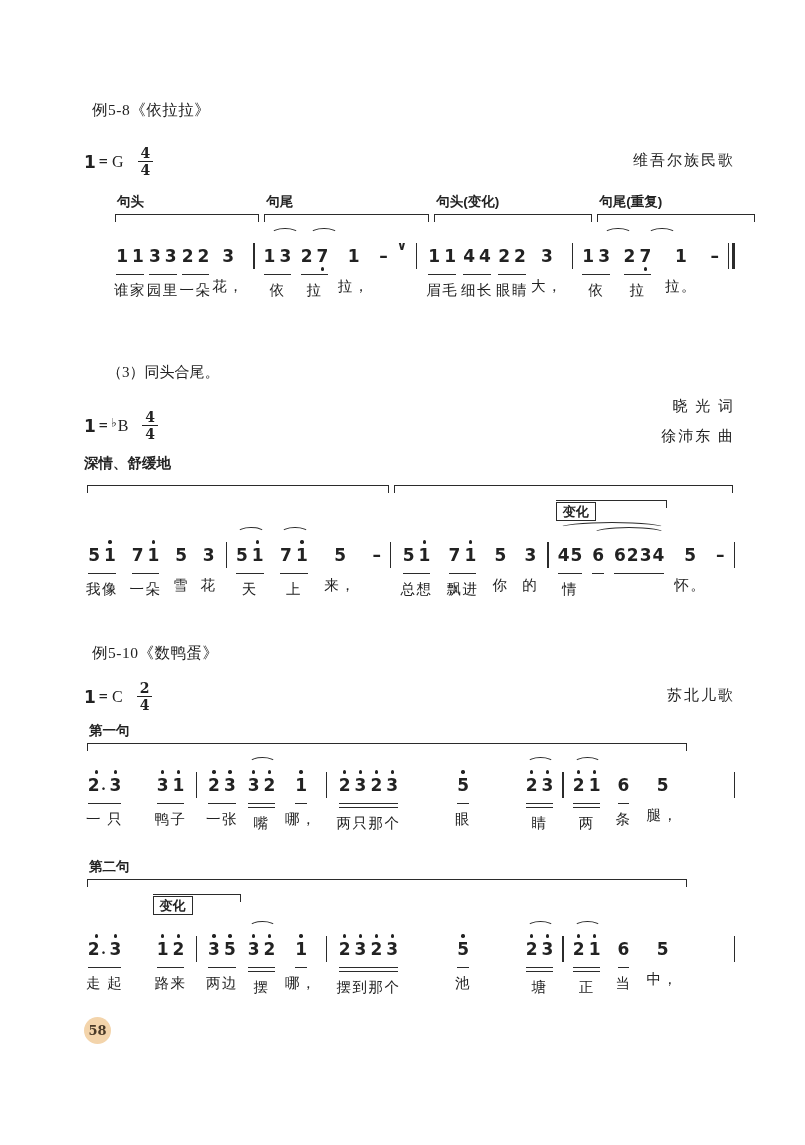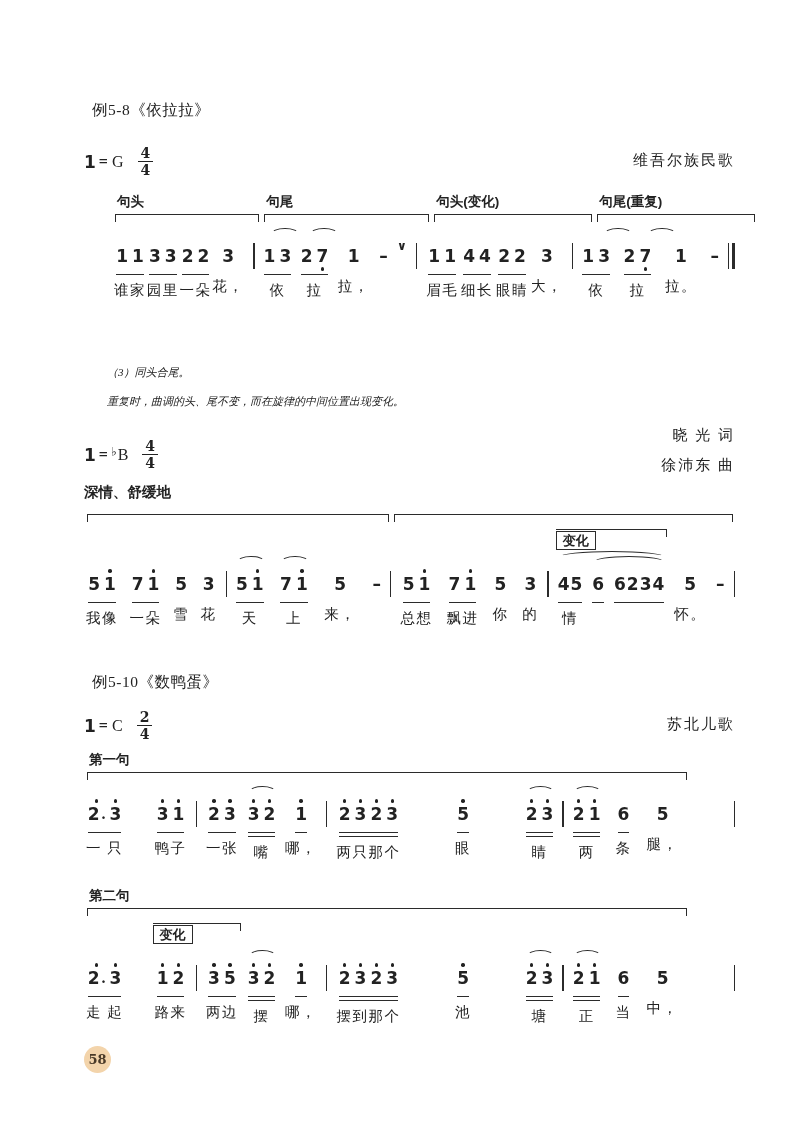--- a/index.html
+++ b/index.html
@@ -1,21 +1,21 @@
 <!DOCTYPE html>
 <html><head>
 <meta charset="utf-8">
 <style>
   html,body{margin:0;padding:0;background:#e8e8e8;}
   .page{position:relative;width:805px;height:1145px;background:#ffffff;margin:0 auto;overflow:hidden;
         font-family:"Liberation Serif","DejaVu Serif",serif;color:#222;}
   .content{padding:100px 70px 0 84px;}
 
   .ex-title{margin-left:8px;font-size:15.5px;letter-spacing:0.5px;}
-  .body-text{margin:36px 0 0 23px;font-size:11px;line-height:29px;font-style:italic;}
+  .body-text{margin:36px 0 0 23px;font-size:15px;line-height:29px;}
 
   .key-row{display:flex;justify-content:space-between;align-items:flex-start;margin-top:24px;}
   .key-sig{display:flex;align-items:center;font-size:16px;}
   .kone{font-family:"DejaVu Sans",sans-serif;font-weight:700;font-size:17px;}
   .keq{margin:0 3px;font-weight:700;}
   .kflat{font-size:12px;margin-right:1px;transform:translateY(-2px);}
   .ktonic{font-size:16px;}
   .frac{display:inline-flex;flex-direction:column;align-items:center;margin-left:14px;
         font-family:"DejaVu Serif",serif;font-weight:700;font-size:14px;}
   .frac .fn{border-bottom:1.4px solid #222;padding:0 3px;line-height:16px;}
@@ -436,21 +436,20 @@
                 <span class="lyric"></span>
               </span>
             </div>
             <span class="bar final"></span>
           </div>
         </div>
       </div>
 
     <div class="body-text mt-body">
       <div>（3）同头合尾。</div>
-      <div>重复时，曲调的头、尾不变，而在旋律的中间位置出现变化。</div>
     </div>
 
     <div class="key-row" style="margin-top:4px;">
       <div>
         <div class="key-sig" style="margin-top:18px;">
           <span class="kone">1</span>
           <span class="keq">=</span>
           <sup class="kflat">♭</sup>
           <span class="ktonic">B</span>
           <span class="frac">

